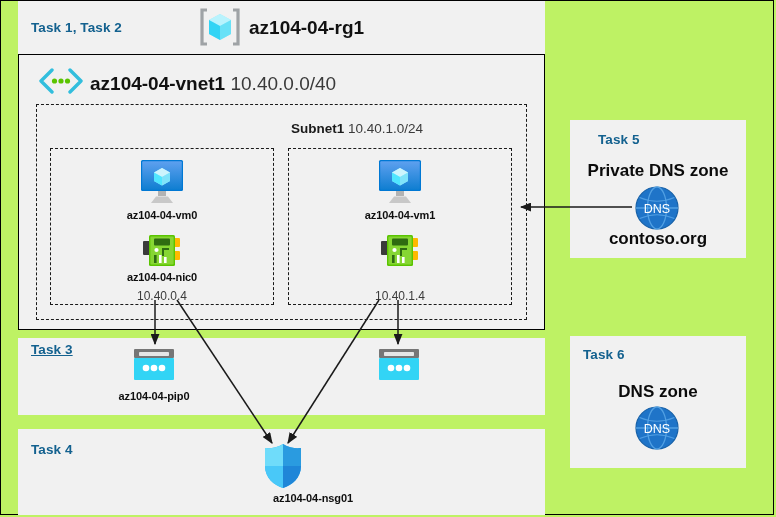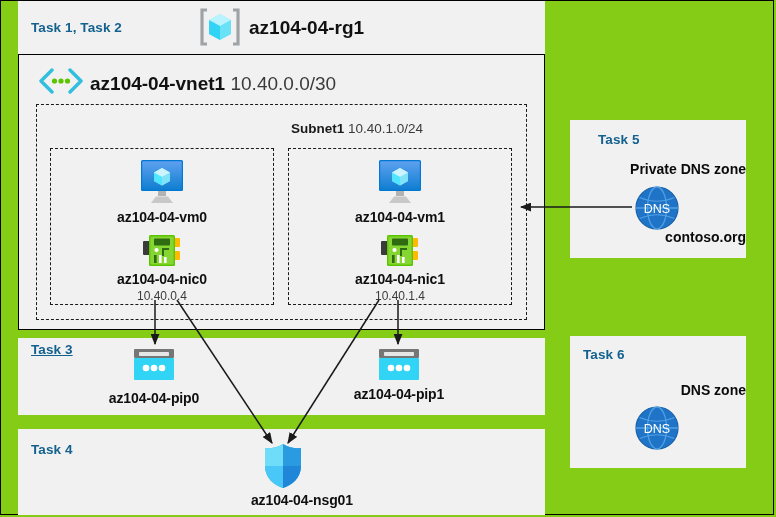--- a/index.html
+++ b/index.html
@@ -8,21 +8,21 @@
     background: #ffffff;
   }
   body {
     font-family: "Liberation Sans", sans-serif;
     -webkit-font-smoothing: antialiased;
   }
   #canvas {
     position: relative;
     width: 776px;
     height: 517px;
-    background: #84cc16;
+    background: #bef264;
     overflow: hidden;
   }
   
   #outer-frame {
     position: absolute;
     left: 0; top: 0;
     width: 774px; height: 515px;
     border: 1px solid #000000;
     box-sizing: border-box;
   }
@@ -50,21 +50,21 @@
     font-weight: bold;
     font-size: 13.5px;
     letter-spacing: 0.1px;
     white-space: nowrap;
   }
   .node-label {
     position: absolute;
     text-align: center;
     white-space: nowrap;
     color: #0f0f0f;
-    font-size: 14px;
+    font-size: 11px;
     font-weight: bold;
     letter-spacing: -0.1px;
   }
   .sub-label {
     position: absolute;
     text-align: center;
     white-space: nowrap;
     color: #3b3b3b;
     font-size: 12px;
     font-weight: normal;
@@ -82,24 +82,24 @@
     position: absolute;
     white-space: nowrap;
     font-size: 19px;
     color: #111;
   }
   .title-big b { font-weight: bold; }
   .title-big .plain { font-weight: normal; color: #3a3a3a; }
 
   .center-title {
     position: absolute;
-    text-align: right;
+    text-align: center;
     white-space: nowrap;
     font-weight: bold;
-    font-size: 14px;
+    font-size: 17px;
     color: #0b0b0b;
   }
 
   .icon { position: absolute; }
 
   svg.arrows {
     position: absolute;
     left: 0; top: 0;
     width: 776px; height: 517px;
     pointer-events: none;
@@ -137,21 +137,21 @@
     <svg width="46" height="26" viewBox="0 0 46 26">
       <path d="M14 2 L3 13 L14 24" fill="none" stroke="#32bedd" stroke-width="3.4" stroke-linecap="round" stroke-linejoin="round"></path>
       <path d="M32 2 L43 13 L32 24" fill="none" stroke="#32bedd" stroke-width="3.4" stroke-linecap="round" stroke-linejoin="round"></path>
       <circle cx="16.5" cy="13" r="2.6" fill="#5ac400"></circle>
       <circle cx="23" cy="13" r="2.6" fill="#5ac400"></circle>
       <circle cx="29.5" cy="13" r="2.6" fill="#5ac400"></circle>
     </svg>
   </div>
 
   <div class="title-big" style="left:90px; top:73px;">
-    <b>az104-04-vnet1</b><span>&nbsp;</span><span class="plain">10.40.0.0/30</span>
+    <b>az104-04-vnet1</b><span>&nbsp;</span><span class="plain">10.40.0.0/40</span>
   </div>
 
   <div class="dashed-box" style="left:36px; top:104px; width:491px; height:216px;"></div>
 
 
   <div class="dashed-box" style="left:50px; top:148px; width:224px; height:157px;"></div>
 
   <div class="icon" style="left:136px; top:158px; width:52px; height:48px;">
     <svg width="52" height="48" viewBox="0 0 52 48">
       <rect x="5" y="2" width="42" height="31" rx="1.5" fill="#0078d4"></rect>
@@ -230,21 +230,20 @@
       <rect x="11" y="5.5" width="16" height="7" rx="1" fill="#2f6b11"></rect>
       <circle cx="13.5" cy="17" r="2.1" fill="#ffffff"></circle>
       <rect x="19" y="15" width="2" height="8" fill="#2f6b11"></rect>
       <rect x="19" y="15" width="7" height="2" fill="#2f6b11"></rect>
       <rect x="11" y="22" width="2.6" height="8" fill="#2f6b11"></rect>
       <rect x="16" y="22" width="2.6" height="8" fill="#ffffff"></rect>
       <rect x="21" y="24" width="2.6" height="6" fill="#ffffff"></rect>
     </svg>
   </div>
 
-  <div class="node-label" style="left:330px; top:271px; width:140px;">az104-04-nic1</div>
   <div class="sub-label" style="left:330px; top:289px; width:140px;">10.40.1.4</div>
 
   <div class="gray-block" style="left:570px; top:120px; width:176px; height:138px;"></div>
 
   <div class="task-label" style="left:583px; top:132px;margin-left:15px;">Task 5</div>
 
   <div class="center-title" style="left:570px; top:161px; width:176px;">Private DNS zone</div>
 
   <div class="icon" style="left:634px; top:185px; width:46px; height:46px;">
     <svg width="46" height="46" viewBox="0 0 46 46">
@@ -299,21 +298,20 @@
     <svg width="44" height="34" viewBox="0 0 44 34">
       <rect x="2" y="1" width="40" height="9" rx="1" fill="#767676"></rect>
       <rect x="7" y="4" width="30" height="4" rx="0.8" fill="#e6e6e6"></rect>
       <rect x="2" y="10" width="40" height="22" rx="1" fill="#32d4f5"></rect>
       <circle cx="14" cy="20" r="3.3" fill="#ffffff"></circle>
       <circle cx="22" cy="20" r="3.3" fill="#ffffff"></circle>
       <circle cx="30" cy="20" r="3.3" fill="#ffffff"></circle>
     </svg>
   </div>
 
-  <div class="node-label" style="left:329px; top:386px; width:140px;">az104-04-pip1</div>
 
   <div class="gray-block" style="left:18px; top:429px; width:527px; height:86px;"></div>
 
   <div class="task-label" style="left:31px; top:442px;">Task 4</div>
 
   <div class="icon" style="left:262px; top:442px; width:42px; height:48px;">
     <svg width="42" height="48" viewBox="0 0 42 48">
       <path d="M21 2 C15 6 8 6.5 3 6 L3 24 C3 36 12 43 21 46 C30 43 39 36 39 24 L39 6 C34 6.5 27 6 21 2 Z" fill="#32b4f5"></path>
       <path d="M21 2 C15 6 8 6.5 3 6 L3 24 L21 24 Z" fill="#6fdcfa"></path>
       <path d="M21 2 C27 6 34 6.5 39 6 L39 24 L21 24 Z" fill="#2a9be0"></path>

